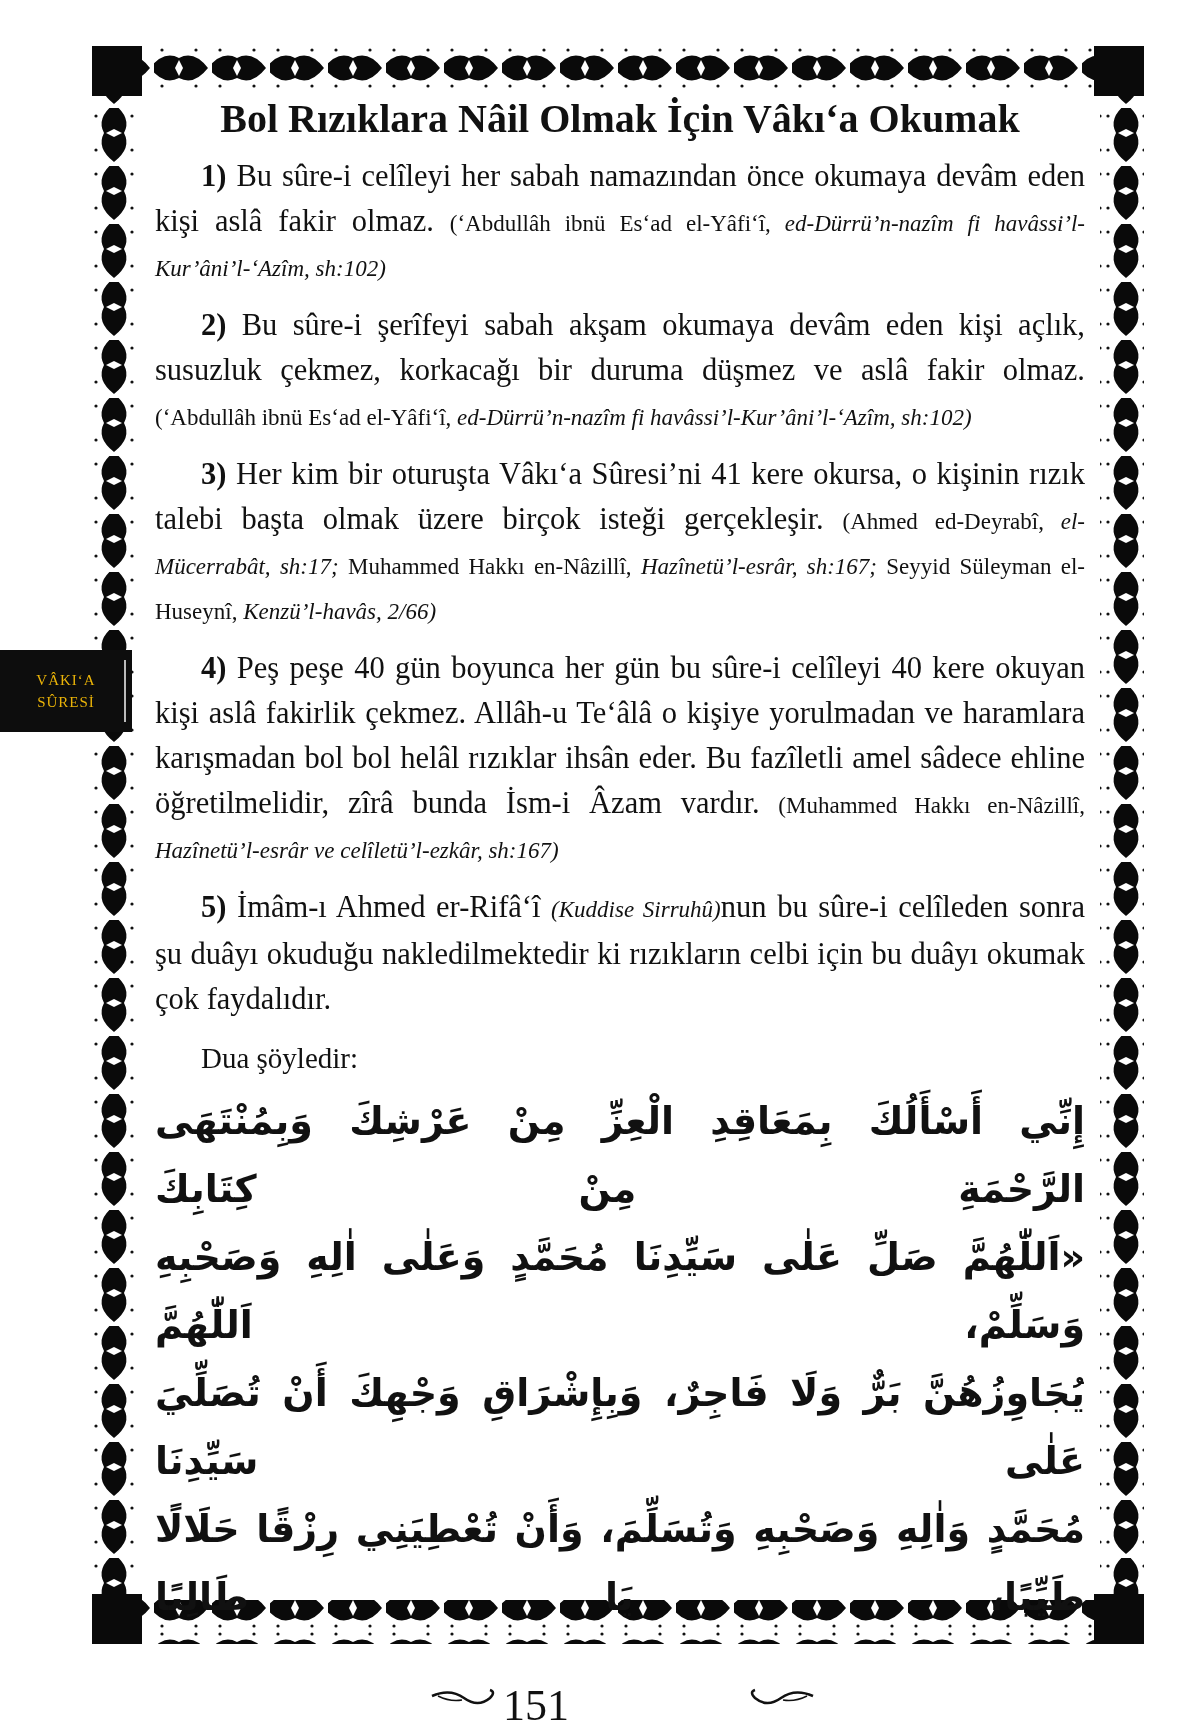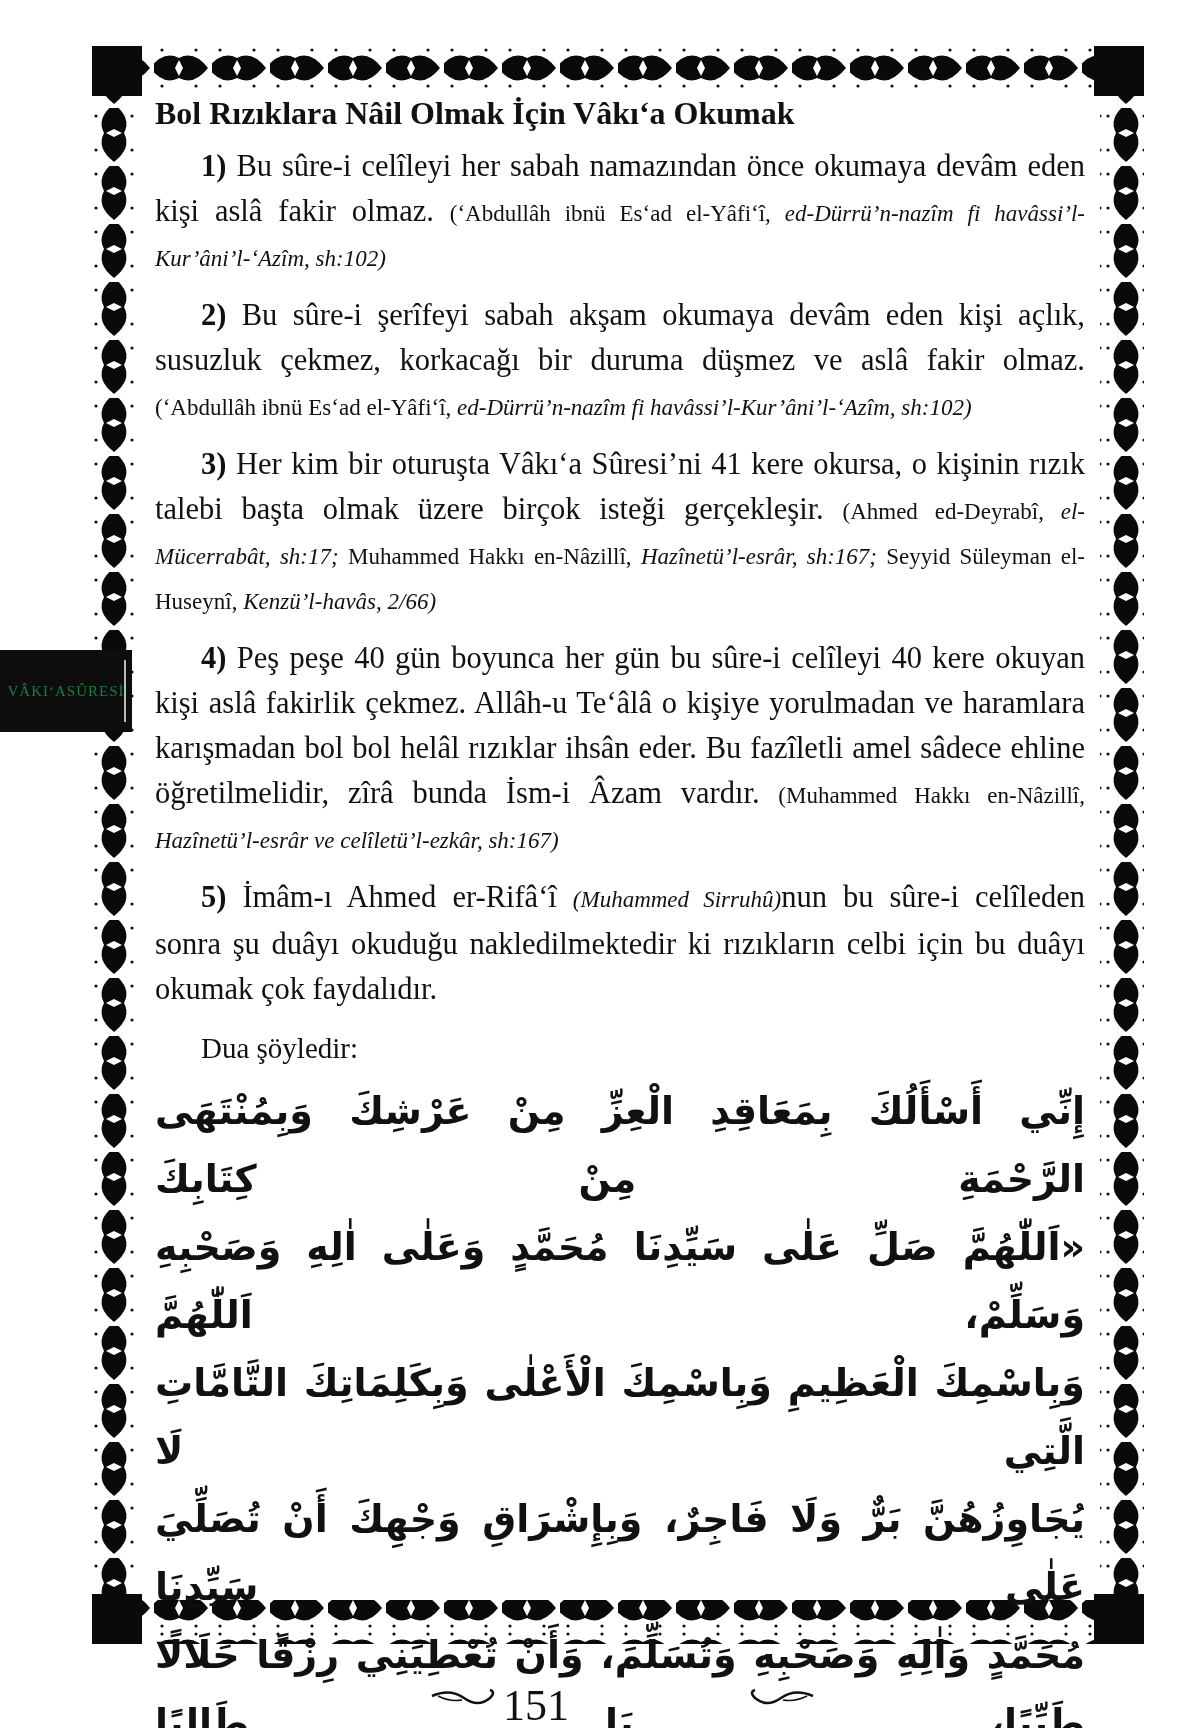--- a/index.html
+++ b/index.html
@@ -5,28 +5,28 @@
   html, body { margin:0; padding:0; background:#ffffff; }
   body { width:1184px; height:1728px; position:relative; overflow:hidden;
          font-family:"Liberation Serif","DejaVu Serif",serif; color:#111; }
 
   
   .frame { position:absolute; left:92px; top:46px; width:1052px; height:1598px; }
   .frame svg { position:absolute; left:0; top:0; }
 
   
   .side-tab { position:absolute; left:0; top:650px; width:132px; height:82px;
-              background:#0d0d0d; color:#15803d; display:flex; flex-direction:row;
+              background:#0d0d0d; color:#eab308; display:flex; flex-direction:column;
               align-items:center; justify-content:center; text-align:center;
               font-size:15px; letter-spacing:1px; line-height:22px; z-index:3; }
   .side-tab .bar { position:absolute; right:6px; top:10px; width:2px; height:62px; background:#bbb; }
 
   .content { position:absolute; left:155px; top:95px; width:930px; z-index:2; }
   .title { text-align:center; font-weight:bold; font-size:36px; letter-spacing:0.3px; margin:0 0 28px 0; }
-  .subtitle { text-align:left; font-weight:bold; font-size:32px; margin:0 0 12px 0; }
+  .subtitle { text-align:center; font-weight:bold; font-size:40px; margin:0 0 12px 0; }
 
   .para { font-size:30.5px; line-height:45px; text-align:justify; margin:0 0 14px 0; }
   .para .num { font-weight:bold; }
   .para .indent { display:inline-block; width:46px; }
   .src { font-size:23px; line-height:36px; }
   .src i { font-style:italic; }
   .bold { font-weight:normal; }
   .kud { font-style:italic; font-size:23px; }
 
   .dua-intro { font-size:29px; line-height:45px; margin:10px 0 6px 46px; }
@@ -108,29 +108,28 @@
 
   <p class="para">
     <span class="indent"></span><span class="num">4)</span>
     <span>Peş peşe 40 gün boyunca her gün bu sûre-i celîleyi 40 kere okuyan kişi aslâ fakirlik çekmez. </span><span class="bold">Allâh-u Te‘âlâ</span><span> o kişiye yorulmadan ve haramlara karışmadan bol bol helâl rızıklar ihsân eder. Bu fazîletli amel sâdece ehline öğretilmelidir, zîrâ bunda İsm-i Âzam vardır.</span>
     <span class="src"><span>(Muhammed Hakkı en-Nâzillî, </span><i>Hazînetü’l-esrâr ve celîletü’l-ezkâr, sh:167)</i></span>
   </p>
 
   <p class="para">
     <span class="indent"></span><span class="num">5)</span>
     <span class="bold">İmâm-ı Ahmed er-Rifâ‘î</span>
-    <span class="kud">(Muhammed Sirruhû)</span><span>nun bu sûre-i celîleden sonra şu duâyı okuduğu nakledilmektedir ki rızıkların celbi için bu duâyı okumak çok faydalıdır.</span>
+    <span class="kud">(Kuddise Sirruhû)</span><span>nun bu sûre-i celîleden sonra şu duâyı okuduğu nakledilmektedir ki rızıkların celbi için bu duâyı okumak çok faydalıdır.</span>
   </p>
 
   <p class="dua-intro">Dua şöyledir:</p>
 
   <div class="arabic">
     <span class="ln">إِنِّي أَسْأَلُكَ بِمَعَاقِدِ الْعِزِّ مِنْ عَرْشِكَ وَبِمُنْتَهَى الرَّحْمَةِ مِنْ كِتَابِكَ</span>
     <span class="ln">«اَللّٰهُمَّ صَلِّ عَلٰى سَيِّدِنَا مُحَمَّدٍ وَعَلٰى اٰلِهِ وَصَحْبِهِ وَسَلِّمْ، اَللّٰهُمَّ</span>
-    <span class="ln">وَبِاسْمِكَ الْعَظِيمِ وَبِاسْمِكَ الْأَعْلٰى وَبِكَلِمَاتِكَ التَّامَّاتِ الَّتِي لَا</span>
     <span class="ln">يُجَاوِزُهُنَّ بَرٌّ وَلَا فَاجِرٌ، وَبِإِشْرَاقِ وَجْهِكَ أَنْ تُصَلِّيَ عَلٰى سَيِّدِنَا</span>
     <span class="ln">مُحَمَّدٍ وَاٰلِهِ وَصَحْبِهِ وَتُسَلِّمَ، وَأَنْ تُعْطِيَنِي رِزْقًا حَلَالًا طَيِّبًا، يَا طَالِبًا</span>
   </div>
 </div>
 
 <div class="footer">
   <svg class="swirl left" width="70" height="24" viewBox="0 0 70 24">
     <path d="M2 10 Q20 2 34 12 Q48 22 60 12 Q66 6 60 4" fill="none" stroke="#111" stroke-width="2.5"></path>
     <path d="M8 10 Q20 16 32 14" fill="none" stroke="#111" stroke-width="1.5"></path>
   </svg>

